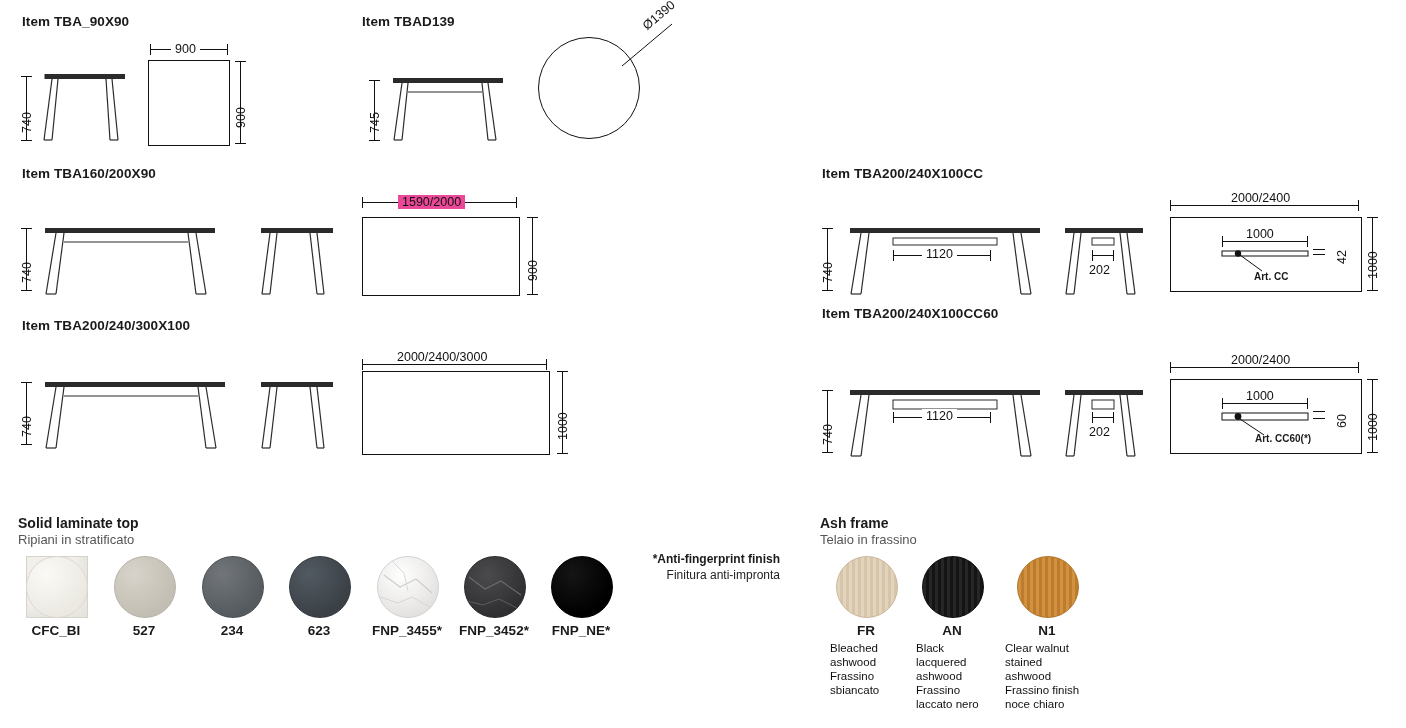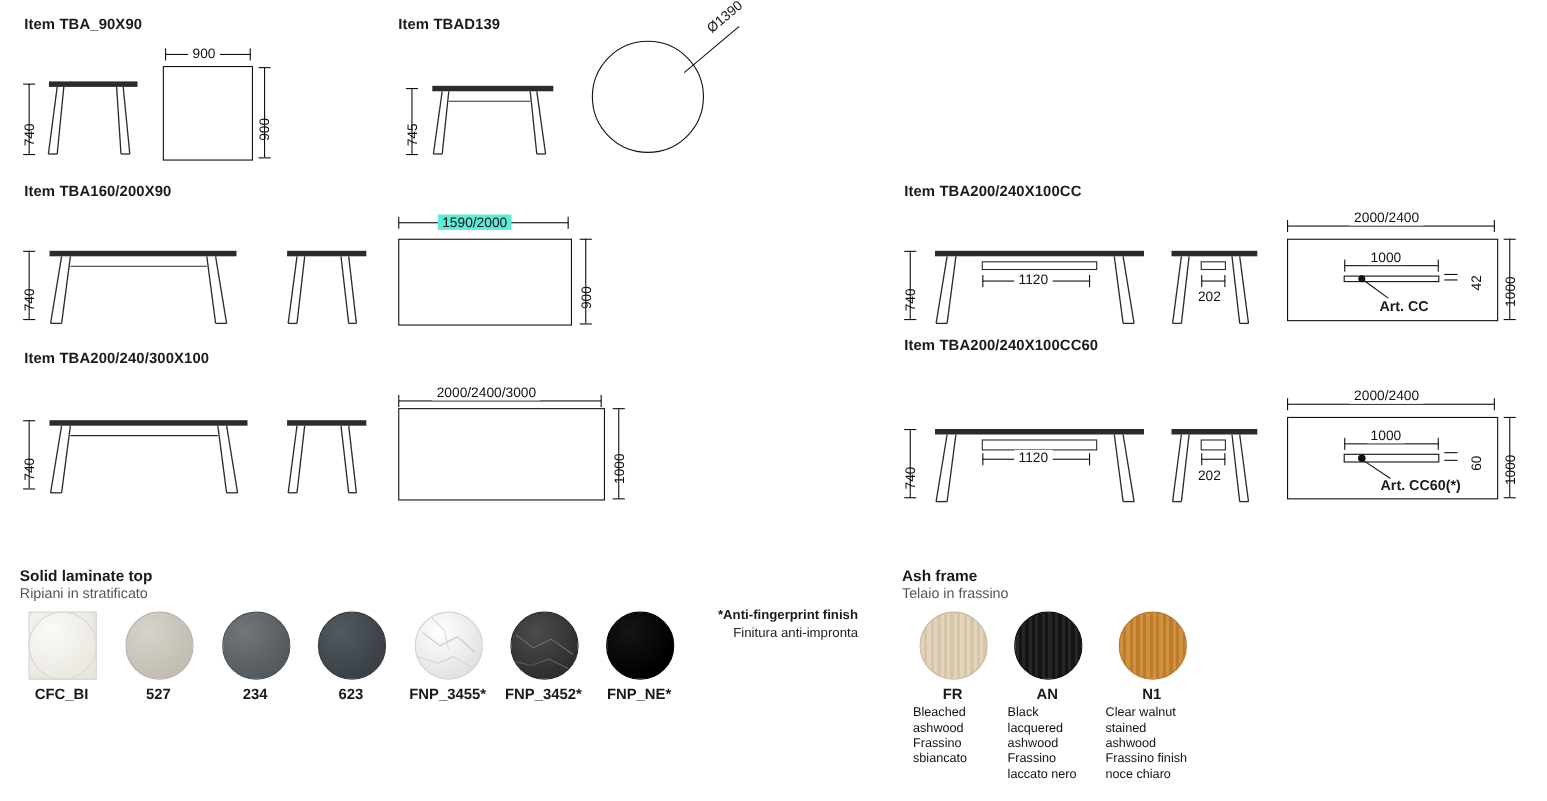--- a/index.html
+++ b/index.html
@@ -8,21 +8,21 @@
     background:#ffffff;
     font-family:"Liberation Sans", sans-serif;
     color:#1a1a1a;
     position:relative;
     overflow:hidden;
   }
   .abs{position:absolute;}
   .item-title{font-size:13.5px;font-weight:bold;letter-spacing:.1px;white-space:nowrap;}
   .dim{font-size:12.5px;color:#111;white-space:nowrap;}
   .dim-v{font-size:12.5px;color:#111;white-space:nowrap;transform:rotate(-90deg);transform-origin:left top;}
-  .lbl-art{font-size:13px;font-weight:bold;white-space:nowrap;}
+  .lbl-art{font-size:10px;font-weight:bold;white-space:nowrap;}
   svg{display:block;overflow:visible;}
   .legend-title{font-size:14px;font-weight:bold;}
   .legend-sub{font-size:13px;color:#555;}
   .swatch-name{font-size:13.5px;font-weight:bold;text-align:center;white-space:nowrap;}
   .swatch-desc{font-size:11.5px;text-align:left;line-height:1.22;color:#111;}
   .note-bold{font-size:12px;font-weight:bold;text-align:right;white-space:nowrap;}
   .note-reg{font-size:12px;text-align:right;white-space:nowrap;color:#222;}
 </style>
 </head>
 <body>
@@ -106,21 +106,21 @@
   <line x1="4" y1="76" x2="12" y2="76" stroke="#2b2b2b" stroke-width="1.2"></line>
   <line x1="59" y1="15" x2="66" y2="76" stroke="#2b2b2b" stroke-width="1.2"></line>
   <line x1="52" y1="15" x2="59" y2="76" stroke="#2b2b2b" stroke-width="1.2"></line>
   <line x1="59" y1="76" x2="66" y2="76" stroke="#2b2b2b" stroke-width="1.2"></line>
 </svg>
 
 <div class="abs" style="left:362px;top:217px;width:156px;height:77px;border:1.2px solid #111;"></div>
 <div class="abs" style="left:362px;top:202px;width:155px;height:1px;background:#111;"></div>
 <div class="abs" style="left:362px;top:197px;width:1px;height:11px;background:#111;"></div>
 <div class="abs" style="left:516px;top:197px;width:1px;height:11px;background:#111;"></div>
-<div class="abs dim" style="left:398px;top:195px;background:#5eead4;padding:0 4px;">1590/2000</div>
+<div class="abs dim" style="left:398px;top:195px;background:#ec4899;padding:0 4px;">1590/2000</div>
 <div class="abs" style="left:532px;top:217px;width:1px;height:77px;background:#111;"></div>
 <div class="abs" style="left:527px;top:217px;width:11px;height:1px;background:#111;"></div>
 <div class="abs" style="left:527px;top:294px;width:11px;height:1px;background:#111;"></div>
 <div class="abs dim-v" style="left:526px;top:281px;">900</div>
 
 <div class="abs item-title" style="left:22px;top:318px;">Item TBA200/240/300X100</div>
 
 <div class="abs" style="left:26px;top:382px;width:1px;height:62px;background:#111;"></div>
 <div class="abs" style="left:21px;top:382px;width:11px;height:1px;background:#111;"></div>
 <div class="abs" style="left:21px;top:444px;width:11px;height:1px;background:#111;"></div>

